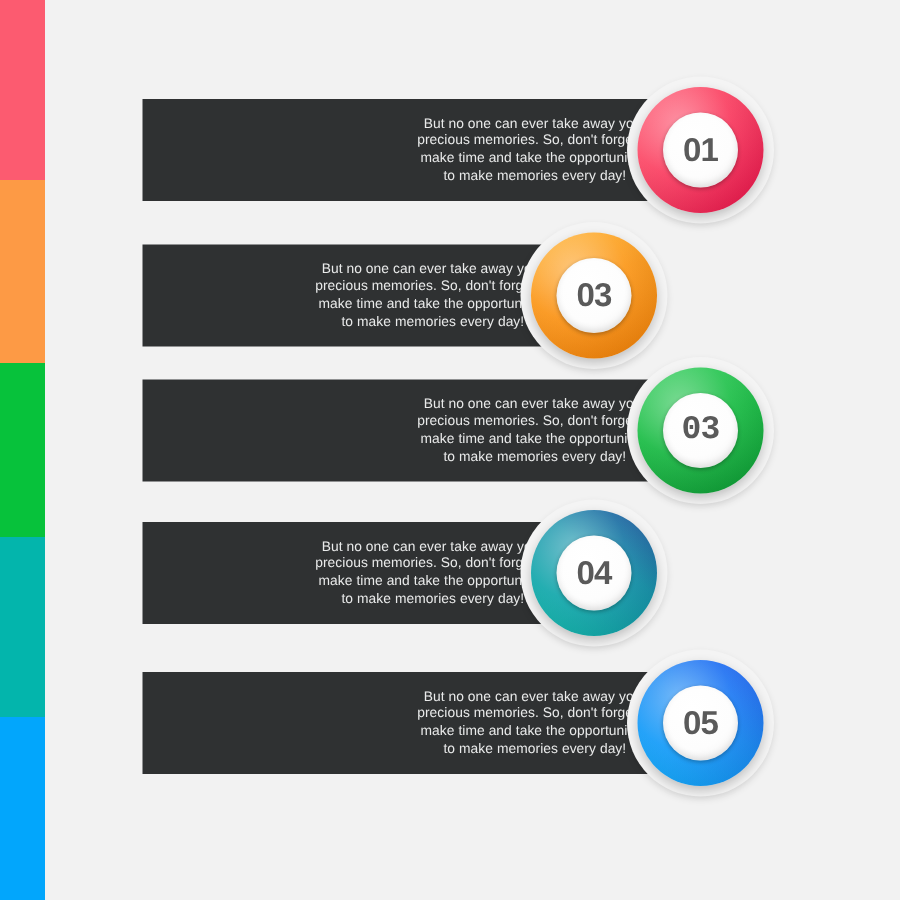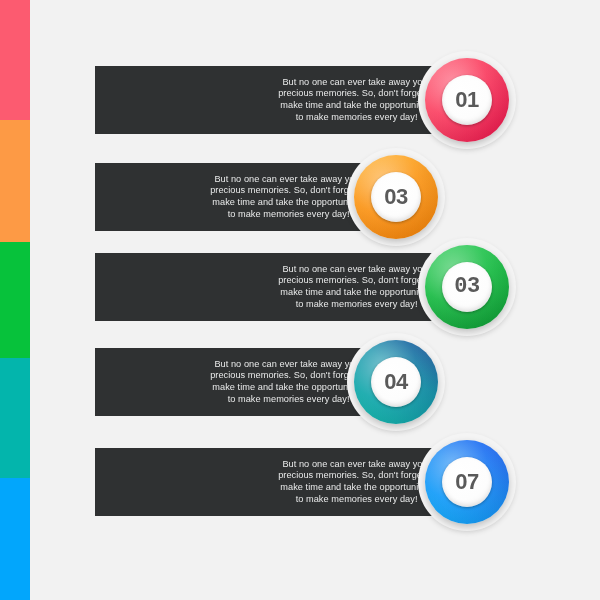--- a/index.html
+++ b/index.html
@@ -168,20 +168,20 @@
       <div class="row">
         <div class="bar" style="left: 95px; top: 448px; width: 340px;">
           <div class="bar-text">But no one can ever take away your
 precious memories. So, don't forget to
 make time and take the opportunities
 to make memories every day!</div>
         </div>
         <div class="badge" style="left: 418px; top: 433px;">
           <div class="ring c5">
             <div class="core">
-              <span class="num">07</span>
+              <span class="num">05</span>
             </div>
           </div>
         </div>
       </div>
     </div>
 
 </div>
 
 </body></html>

